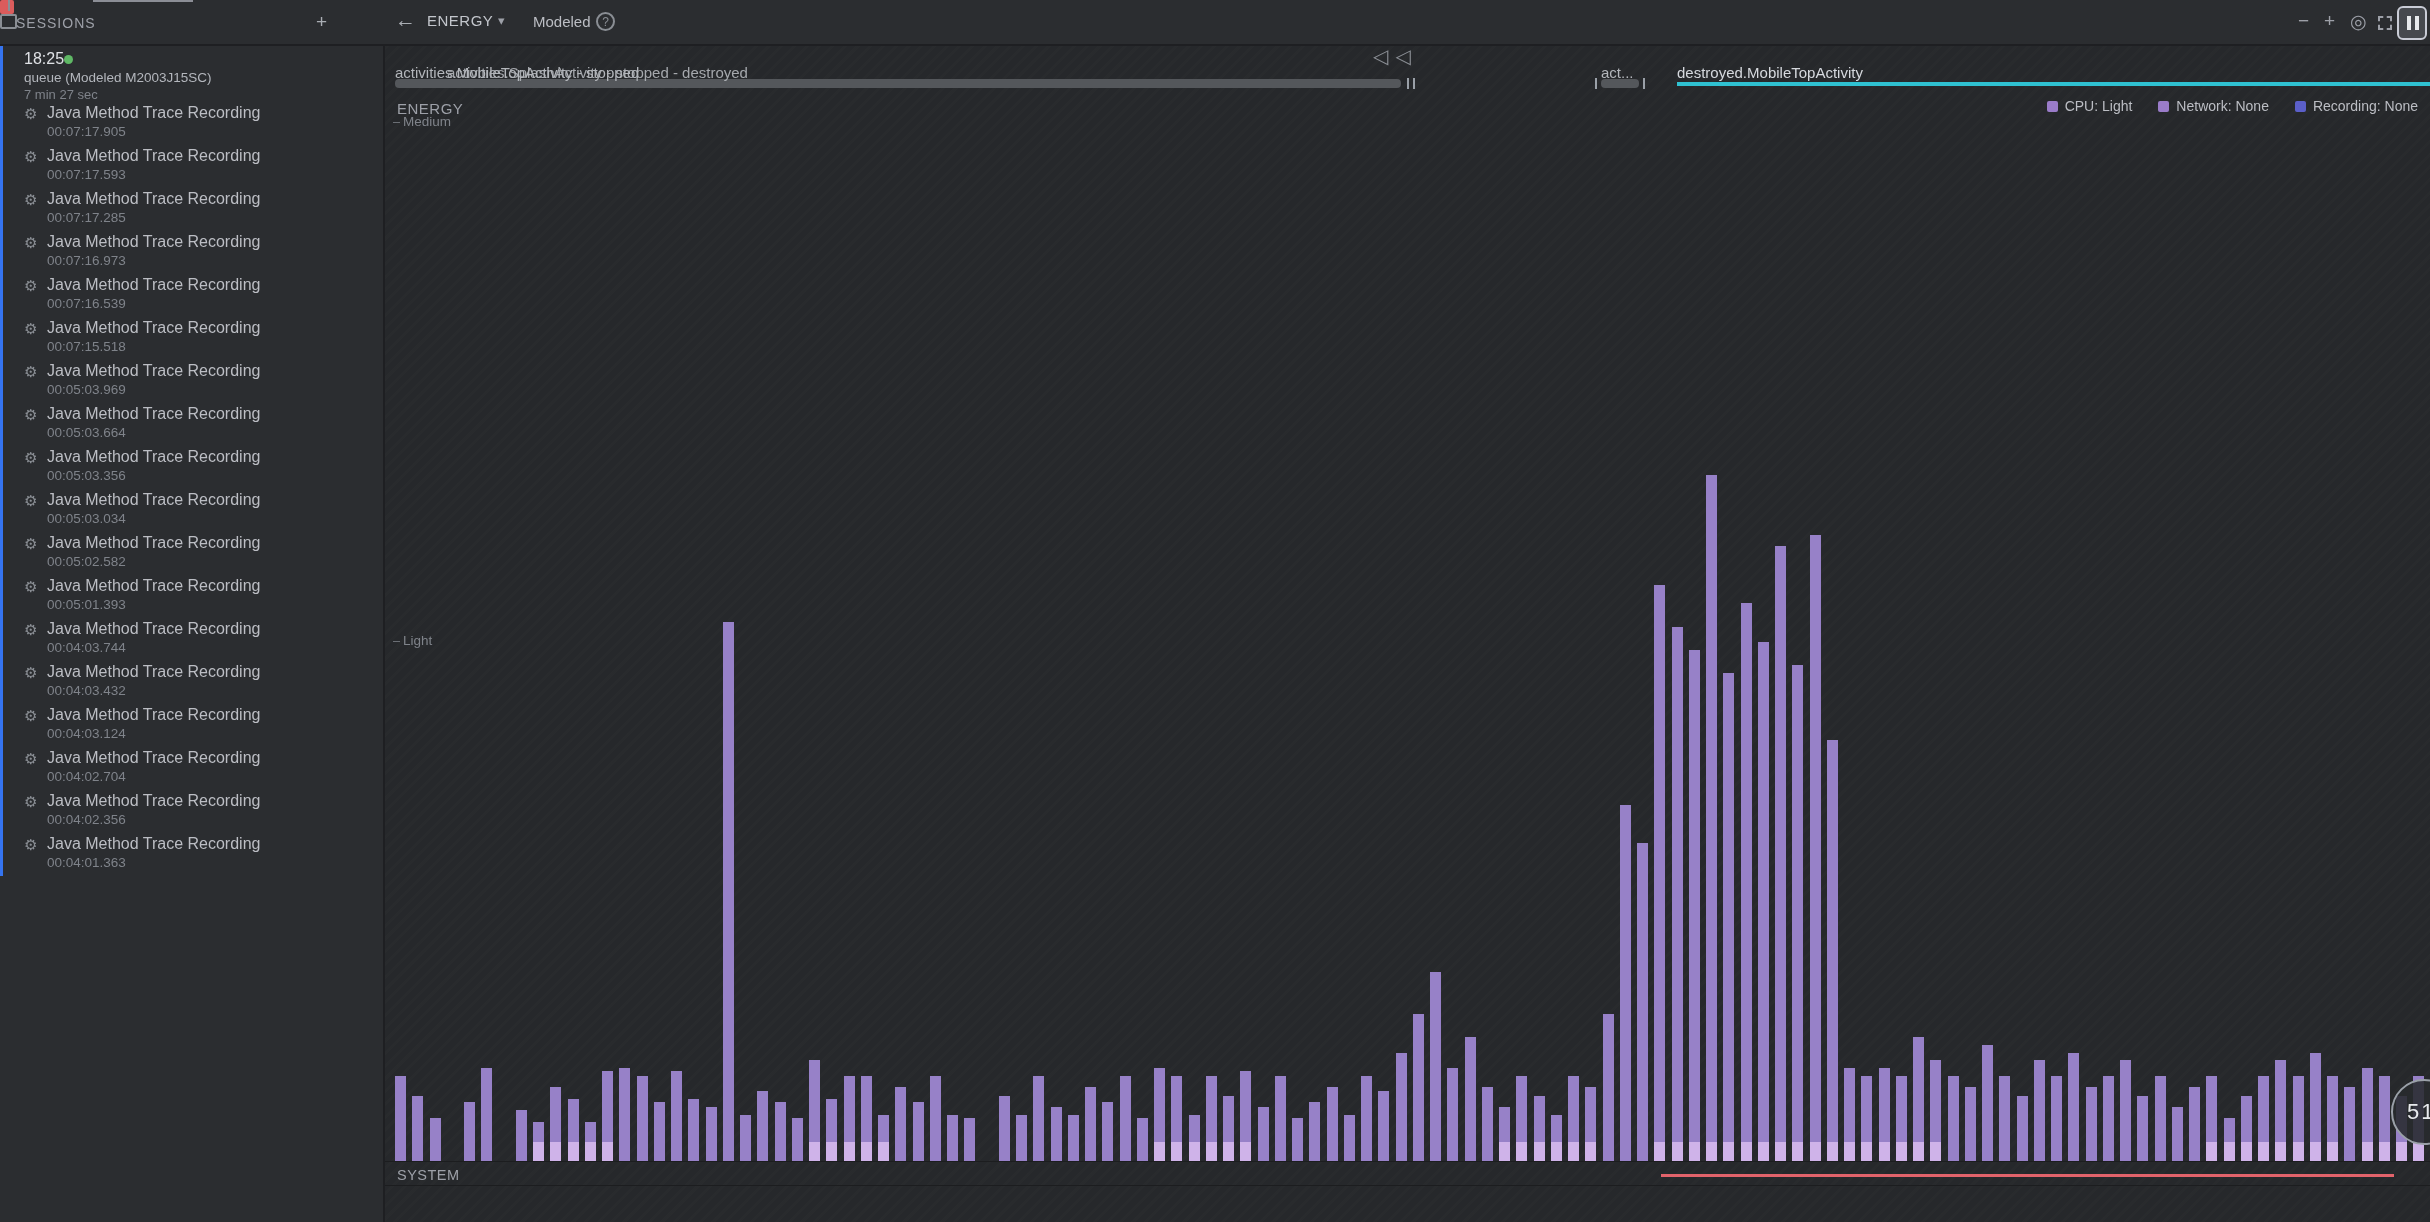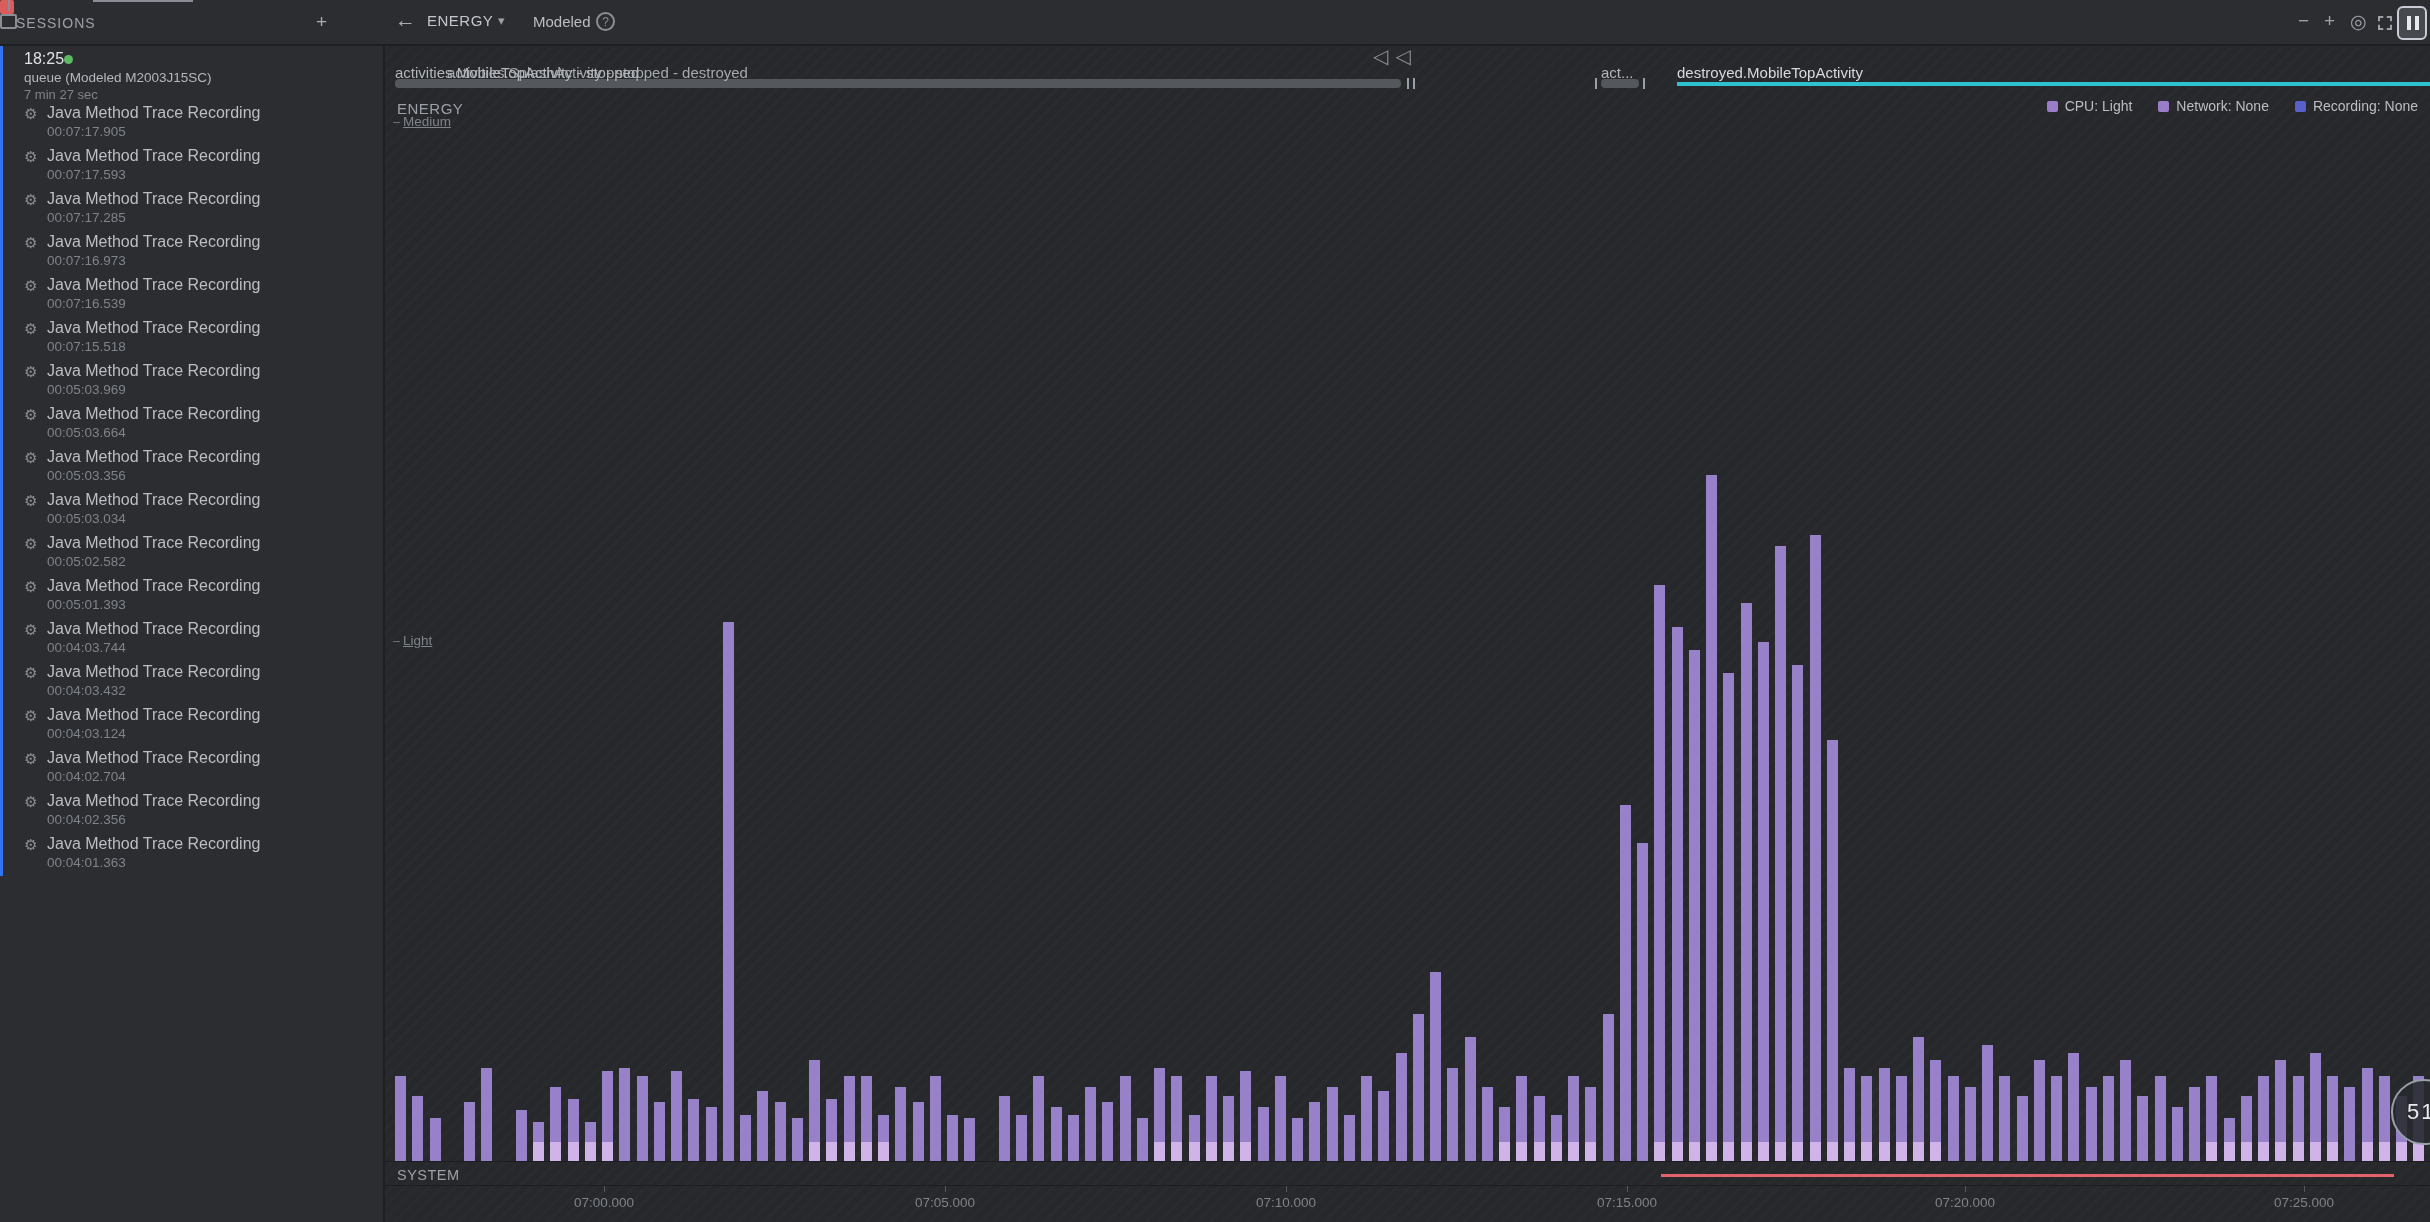--- a/index.html
+++ b/index.html
@@ -60,21 +60,21 @@
   .cyan-bar { position: absolute; left: 1292px; top: 36px; height: 4px; background: #2fc1d1; z-index: 2; }
 
   .energy-label { position: absolute; left: 12px; top: 54px; font-size: 15px; letter-spacing: .5px; color: #9da0a8; }
   .system-label { position: absolute; left: 12px; top: 1121px; font-size: 14.5px; letter-spacing: .5px; color: #9da0a8; z-index: 4; }
 
   .legend { position: absolute; right: 12px; top: 52px; display: flex; gap: 26px; align-items: center; }
   .legend-item { display: flex; align-items: center; gap: 7px; }
   .legend-swatch { width: 11px; height: 11px; border-radius: 2px; }
   .legend-text { font-size: 14px; color: #bcbec4; }
 
-  .ytick { position: absolute; font-size: 13.5px; color: #7f838a; text-decoration: underline; }
+  .ytick { position: absolute; font-size: 13.5px; color: #7f838a; }
   .ytick::before { content:""; position:absolute; left:-10px; top: 8px; width: 7px; height: 1px; background:#6a6e74; }
   .ytick-medium { left: 18px; top: 68px; }
   .ytick-light { left: 18px; top: 587px; }
 
   .bars-layer { position: absolute; left: 0; top: 0; width: 2045px; height: 1116px; border-bottom: 1px solid #1c1d1f; }
   .bar { position: absolute; bottom: 0; background: #9781c8; }
   .bar-light { position: absolute; bottom: 0; left: 0; right: 0; background: #cfb3e9; }
 
   .system-band { position: absolute; left: 0; top: 1117px; width: 2045px; height: 23px; border-bottom: 1px solid #1c1d1f; }
   .red-line { position: absolute; top: 11px; height: 3px; background: #e2636b; }
@@ -467,34 +467,20 @@
         <div class="bar" style="left: 2028.25px; width: 11px; height: 85px; background: rgb(151, 129, 200);">
           <div class="bar-light" style="height: 19px; background: rgb(207, 179, 233);"></div>
         </div>
       </div>
 
     <div class="system-band">
       <div class="red-line" style="left: 1276px; width: 733px; background: rgb(226, 99, 107);"></div>
     </div>
     <div class="system-label">SYSTEM</div>
 
-    <div class="axis">
-        <div class="tick-mark" style="left: 219px;"></div>
-        <div class="tick-label" style="left: 219px;">07:00.000</div>
-        <div class="tick-mark" style="left: 560px;"></div>
-        <div class="tick-label" style="left: 560px;">07:05.000</div>
-        <div class="tick-mark" style="left: 901px;"></div>
-        <div class="tick-label" style="left: 901px;">07:10.000</div>
-        <div class="tick-mark" style="left: 1242px;"></div>
-        <div class="tick-label" style="left: 1242px;">07:15.000</div>
-        <div class="tick-mark" style="left: 1580px;"></div>
-        <div class="tick-label" style="left: 1580px;">07:20.000</div>
-        <div class="tick-mark" style="left: 1919px;"></div>
-        <div class="tick-label" style="left: 1919px;">07:25.000</div>
-      </div>
 
     <div class="badge-circle">
       <div class="badge-value">51</div>
 
     </div>
   </div>
 
 </div>
 
 </body></html>

